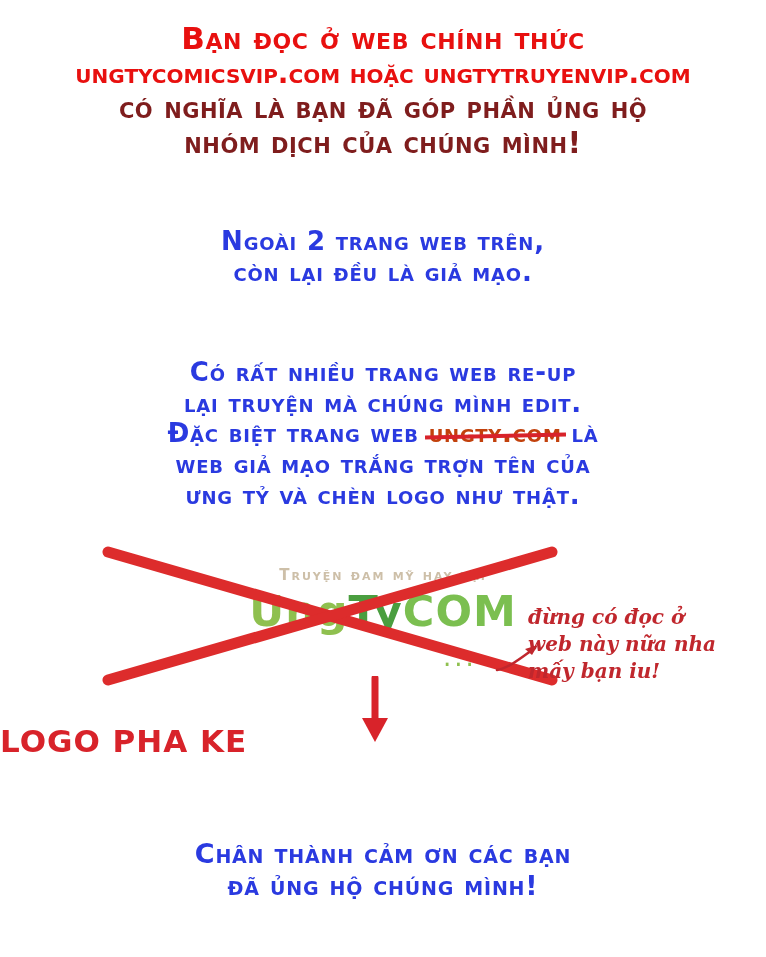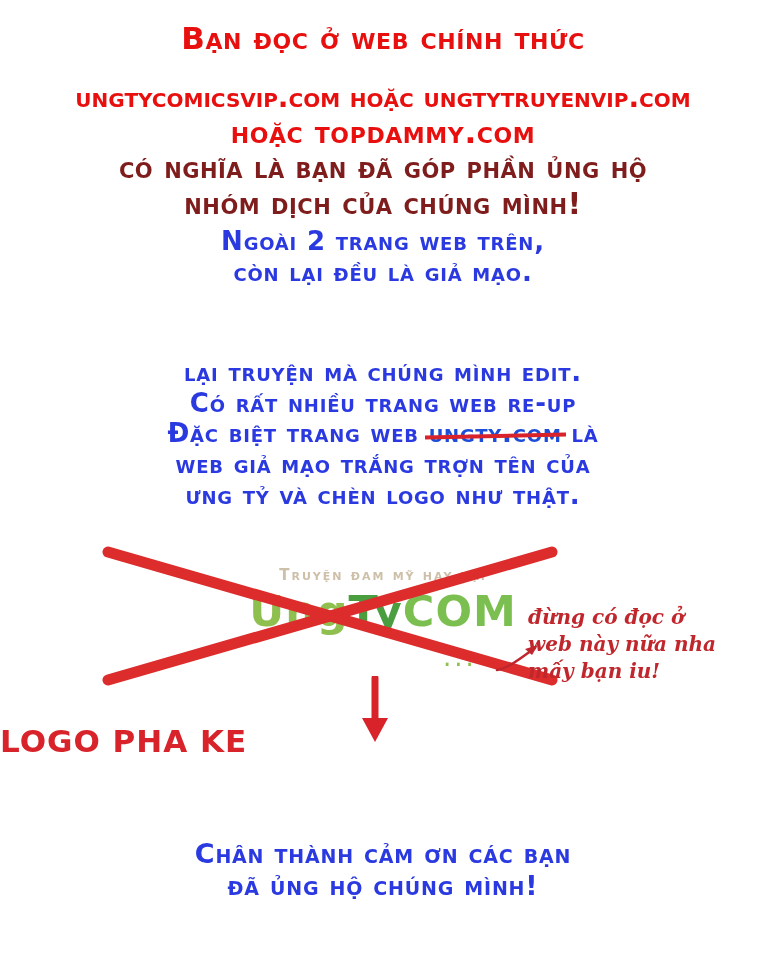--- a/index.html
+++ b/index.html
@@ -33,41 +33,41 @@
   }
   .line { display: block; white-space: nowrap; }
 
   
   #header-block { top: 20px; }
   .hdr-red {
     color: #e8100f;
     font-size: 31px;
     letter-spacing: 0.6px;
   }
-  .hdr-red.small { font-size: 28px; letter-spacing: 0px; margin-top: 24px; }
+  .hdr-red.small { font-size: 28px; letter-spacing: 0px; }
   .hdr-blue {
     color: #7f1d1d;
     font-size: 30px;
     letter-spacing: 0.5px;
   }
 
   
   .para {
     color: #2a3ae0;
     font-size: 26px;
     letter-spacing: 0.8px;
   }
   #para-1 { top: 226px; }
   #para-2 { top: 357px; }
 
   
   .strike-wrap {
     position: relative;
     display: inline-block;
-    color: #1d4ed8;
+    color: #c2410c;
   }
   .strike-wrap::after {
     content: "";
     position: absolute;
     left: -4px;
     right: -4px;
     top: 52%;
     height: 4px;
     background: #d8232a;
     transform: rotate(-1.2deg);
@@ -159,33 +159,32 @@
   }
 </style>
 </head>
 <body>
 
 <div class="page">
 
   <div class="block" id="header-block">
     <span class="line hdr-red">Bạn đọc ở web chính thức</span>
     <span class="line hdr-red small">ungtycomicsvip.com hoặc ungtytruyenvip.com</span>
-    <span class="line hdr-red">hoặc topdammy.com</span>
     <span class="line hdr-blue">có nghĩa là bạn đã góp phần ủng hộ</span>
     <span class="line hdr-blue">nhóm dịch của chúng mình!</span>
   </div>
 
   <div class="block para" id="para-1">
     <span class="line">Ngoài 2 trang web trên,</span>
     <span class="line">còn lại đều là giả mạo.</span>
   </div>
 
   <div class="block para" id="para-2">
+    <span class="line">Có rất nhiều trang web re-up</span>
     <span class="line">lại truyện mà chúng mình edit.</span>
-    <span class="line">Có rất nhiều trang web re-up</span>
     <span class="line"><span>Đặc biệt trang web </span><span class="strike-wrap">ungty.com</span><span> là</span></span>
     <span class="line">web giả mạo trắng trợn tên của</span>
     <span class="line">ưng tỷ và chèn logo như thật.</span>
   </div>
 
   <div id="fake-logo-area">
     <div class="fake-logo-top">Truyện đam mỹ hay tại</div>
     <div class="fake-logo-main"><span class="g1">Ung</span><span class="g2">Ty</span><span class="g3">COM</span></div>
     <div class="fake-logo-dots">...</div>
   </div>

